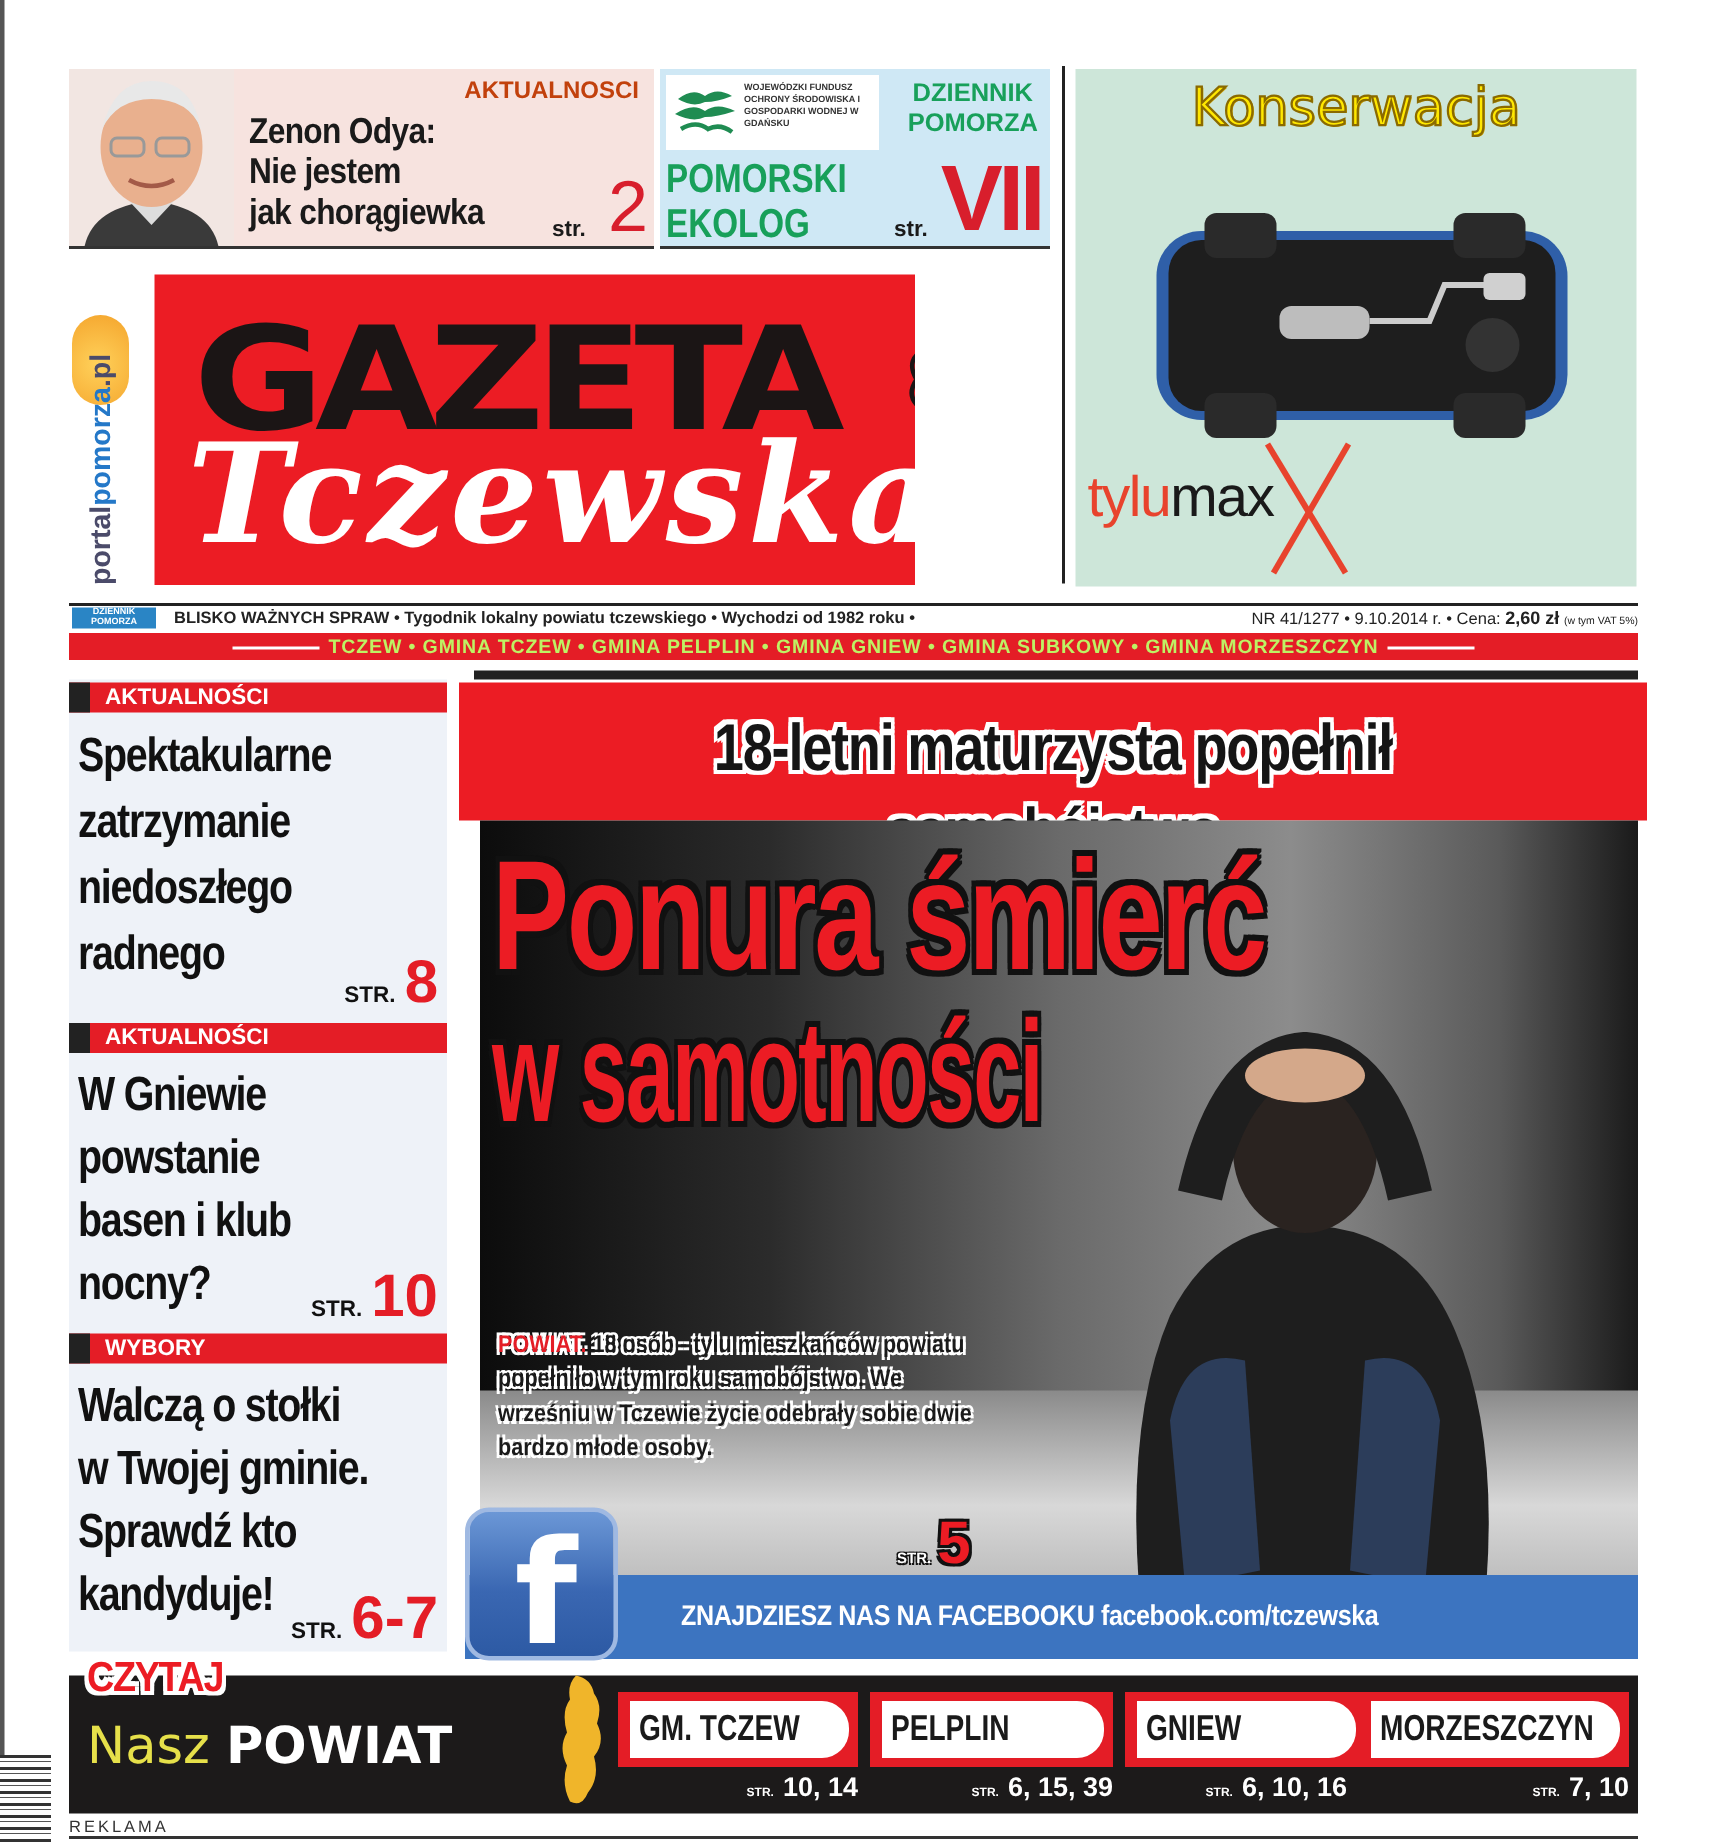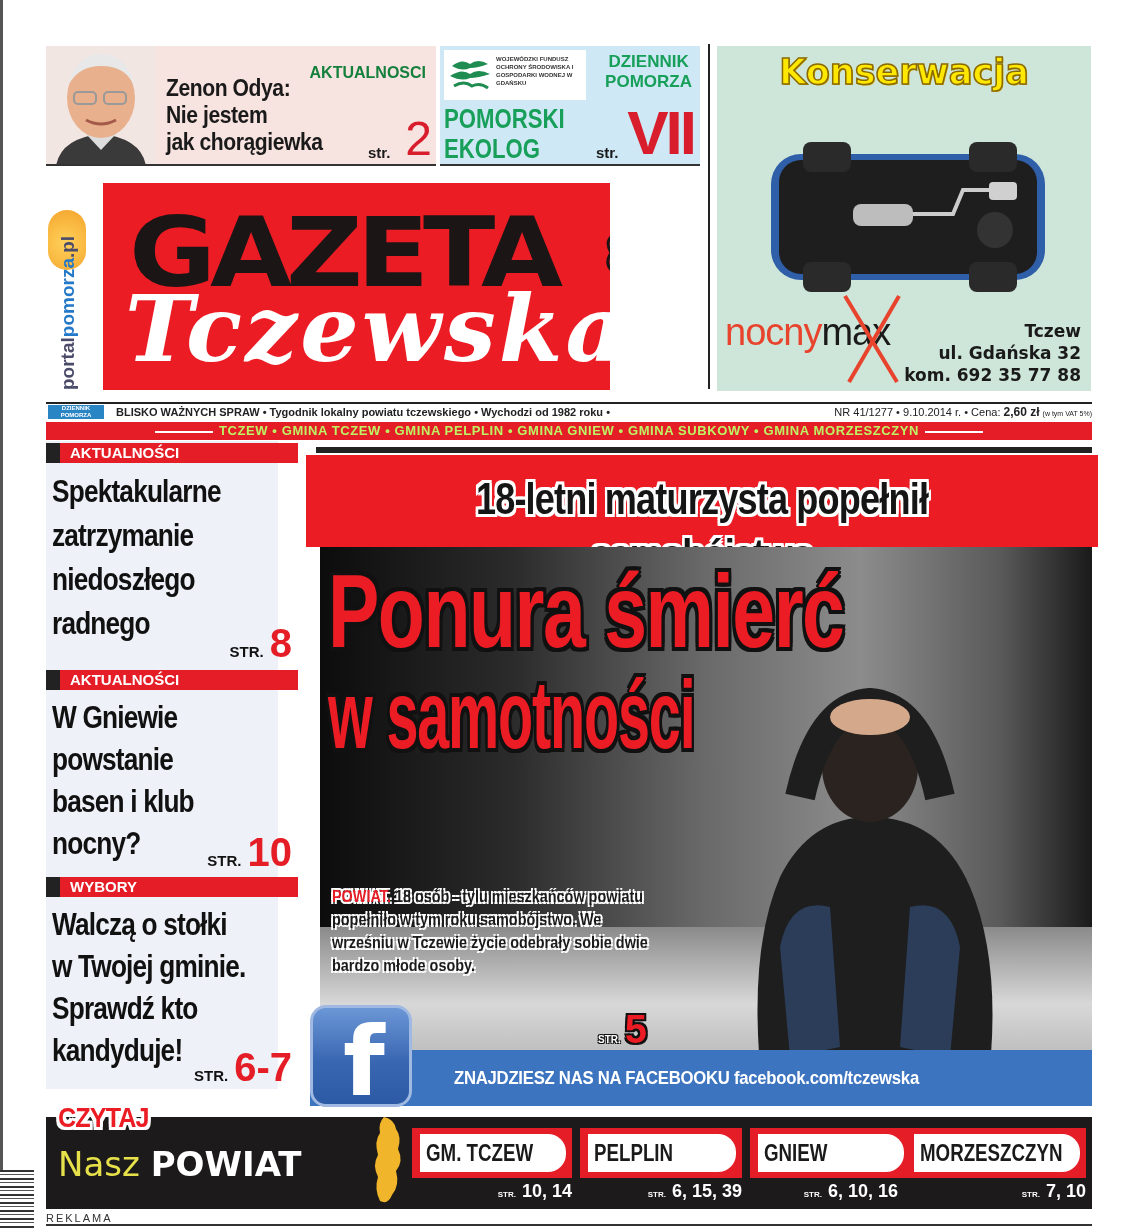--- a/index.html
+++ b/index.html
@@ -5,39 +5,39 @@
   * { box-sizing: border-box; margin: 0; padding: 0; }
   html, body { width: 1140px; height: 1228px; background: #ffffff; overflow: hidden; }
   body { position: relative; font-family: "Liberation Sans", sans-serif; }
   .abs { position: absolute; }
 
   .page-left-border { left: 0; top: 0; width: 3px; height: 1228px; background: #555; }
 
   
   .teaser1 { left: 46px; top: 46px; width: 390px; height: 120px; background: #f7e3df; border-bottom: 2px solid #333; overflow: hidden; }
   .teaser1 .photo { left: 0; top: 0; width: 110px; height: 120px; }
-  .teaser1 .tag { right: 10px; top: 6px; color: #15803d; font-weight: bold; font-size: 16px; margin-top: 12px; }
+  .teaser1 .tag { right: 10px; top: 6px; color: #c2410c; font-weight: bold; font-size: 16px; }
   .teaser1 .head { left: 120px; top: 28px; font-family: "Liberation Sans Narrow", "Liberation Sans", sans-serif; font-weight: bold; font-size: 24px; line-height: 27px; color: #1a1a1a; letter-spacing: -0.5px; transform: scaleX(0.88); transform-origin: left top; }
   .teaser1 .str { left: 322px; top: 98px; font-weight: bold; font-size: 15px; color: #1a1a1a; }
   .teaser1 .num { right: 4px; top: 68px; font-size: 48px; color: #d81e2c; line-height: 50px; }
 
   
   .teaser2 { left: 440px; top: 46px; width: 260px; height: 120px; background: #cfe8f5; border-bottom: 2px solid #333; overflow: hidden; }
   .teaser2 .logo { left: 4px; top: 4px; width: 142px; height: 50px; background: #fff; }
   .teaser2 .logo .fund { left: 52px; top: 5px; font-size: 6px; line-height: 8px; color: #333; font-weight: bold; width: 88px; }
   .teaser2 .dz { right: 8px; top: 6px; color: #18a05a; font-weight: bold; font-size: 17px; line-height: 20px; text-align: center; }
   .teaser2 .eko { left: 4px; top: 58px; color: #18a05a; font-weight: bold; font-size: 27px; line-height: 30px; transform: scaleX(0.82); transform-origin: left top; }
   .teaser2 .str { left: 156px; top: 98px; font-weight: bold; font-size: 15px; color: #1a1a1a; }
   .teaser2 .num { right: 6px; top: 56px; font-size: 62px; color: #d81e2c; line-height: 62px; font-weight: bold; letter-spacing: -3px; }
 
   .vsep { left: 708px; top: 44px; width: 2px; height: 345px; background: #222; }
 
   
   .ad { left: 717px; top: 46px; width: 374px; height: 345px; background: #cde6d9; overflow: hidden; }
-  .ad .title { left: 0; width: 100%; text-align: center; font-family: "DejaVu Sans", sans-serif; font-weight: bold; font-size: 35px; color: #ffe800; line-height: 44px; -webkit-text-stroke: 1.5px #8a6a00; text-shadow: 1px 1px 0 #c59b00; }
+  .ad .title { left: 0; width: 100%; text-align: center; font-family: "DejaVu Sans", sans-serif; font-weight: normal; font-size: 35px; color: #ffe800; line-height: 44px; -webkit-text-stroke: 1.5px #8a6a00; text-shadow: 1px 1px 0 #c59b00; }
   .ad .t1 { top: 4px; }
   .ad .t2 { top: 52px; }
   .ad .car { left: 46px; top: 96px; width: 290px; height: 150px; }
   .ad .brand { left: 8px; top: 264px; font-size: 38px; line-height: 44px; letter-spacing: -1px; }
   .ad .brand .a { color: #e8432d; }
   .ad .brand .m { color: #1a1a1a; }
   .ad .xmark { left: 122px; top: 248px; width: 64px; height: 90px; }
   .ad .addr { right: 10px; top: 274px; text-align: right; font-family: "DejaVu Sans", sans-serif; font-weight: bold; font-size: 17px; line-height: 22px; color: #1a1a1a; }
 
   
@@ -59,21 +59,21 @@
   .infobar .dp span { display: block; font-size: 6px; color: #fff; font-weight: bold; line-height: 7px; text-align: center; }
   .infobar .motto { left: 70px; top: 1px; font-size: 11px; line-height: 15px; font-weight: bold; color: #222; }
   .infobar .issue { right: 0; top: 1px; font-size: 11px; line-height: 15px; color: #222; }
   .infobar .issue b { font-size: 12px; }
   .infobar .issue small { font-size: 7px; }
 
   .gminy { left: 46px; top: 422px; width: 1046px; height: 18px; background: #e41d26; color: #bef264; font-weight: bold; font-size: 13px; line-height: 18px; text-align: center; letter-spacing: 0.6px; }
   .gminy .rule { display: inline-block; width: 58px; height: 2px; background: #fff; vertical-align: middle; margin: 0 6px; }
 
   
-  .leftcol { left: 46px; top: 441px; width: 232px; height: 648px; background: #eef2f8; }
+  .leftcol { left: 46px; top: 453px; width: 252px; height: 648px; background: #eef2f8; }
   .lstory { position: absolute; left: 0; width: 252px; }
   .lstory .label { position: absolute; left: 0; top: 0; width: 252px; height: 20px; background: #e41d26; }
   .lstory .label .blk { position: absolute; left: 0; top: 0; width: 14px; height: 20px; background: #222; }
   .lstory .label span { position: absolute; left: 24px; top: 0; color: #fff; font-weight: bold; font-size: 15px; line-height: 20px; }
   .lstory .title { position: absolute; left: 6px; top: 26px; font-weight: bold; font-size: 32px; line-height: 44px; color: #111; letter-spacing: -1px; transform: scaleX(0.82); transform-origin: left top; white-space: nowrap; }
   .lstory .pg { position: absolute; right: 6px; font-weight: bold; color: #e41d26; font-size: 40px; line-height: 40px; }
   .lstory .pg .s { color: #111; font-size: 15px; margin-right: 6px; }
 
   
   .mainstory { left: 306px; top: 447px; width: 792px; height: 660px; }
@@ -168,30 +168,25 @@
     <rect x="16" y="18" width="258" height="114" rx="22" fill="#1e1e1e"></rect>
     <rect x="40" y="0" width="48" height="30" rx="8" fill="#2a2a2a"></rect>
     <rect x="206" y="0" width="48" height="30" rx="8" fill="#2a2a2a"></rect>
     <rect x="40" y="120" width="48" height="30" rx="8" fill="#2a2a2a"></rect>
     <rect x="206" y="120" width="48" height="30" rx="8" fill="#2a2a2a"></rect>
     <rect x="90" y="62" width="60" height="22" rx="8" fill="#bdbdbd"></rect>
     <path d="M150 72 L190 72 L200 48 L230 48" stroke="#ccc" stroke-width="4" fill="none"></path>
     <rect x="226" y="40" width="28" height="18" rx="4" fill="#d0d0d0"></rect>
     <circle cx="232" cy="88" r="18" fill="#333"></circle>
   </svg>
-  <div class="abs brand"><span class="a">nocny</span><span class="m">max</span></div>
+  <div class="abs brand"><span class="a">tylu</span><span class="m">max</span></div>
   <svg class="abs xmark" viewBox="0 0 64 90">
     <path d="M6 2 L58 88" stroke="#e8432d" stroke-width="4"></path>
     <path d="M60 2 L10 88" stroke="#e8432d" stroke-width="4"></path>
   </svg>
-  <div class="abs addr">
-    <div>Tczew</div>
-    <div>ul. Gdańska 32</div>
-    <div>kom. 692 35 77 88</div>
-  </div>
 </div>
 
 <div class="abs portal">
   <div class="abs sun"></div>
   <div class="abs ptext"><span class="p1">portal</span><span class="p2">pomorza</span><span class="p3">.pl</span></div>
 </div>
 
 <div class="abs masthead">
   <div class="abs gazeta">GAZETA</div>
   <svg class="abs griffin" viewBox="0 0 82 100">

